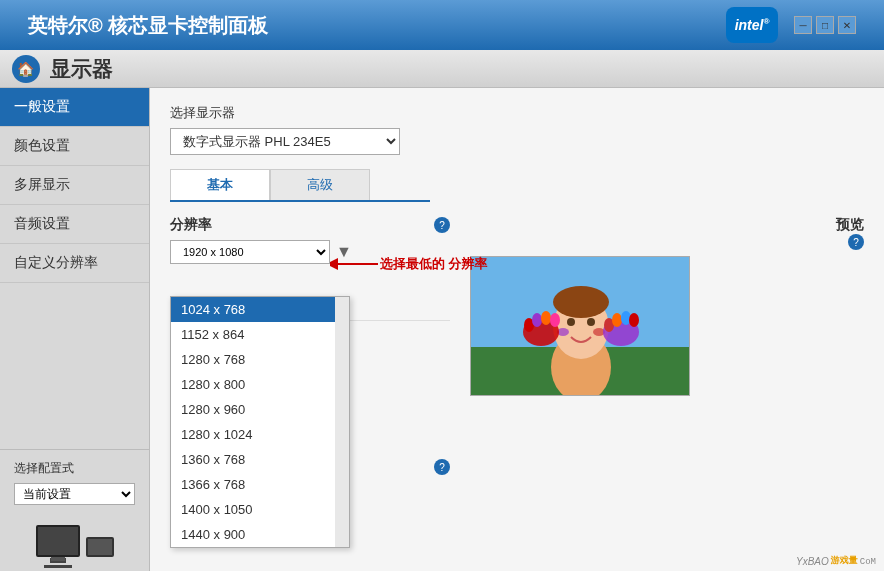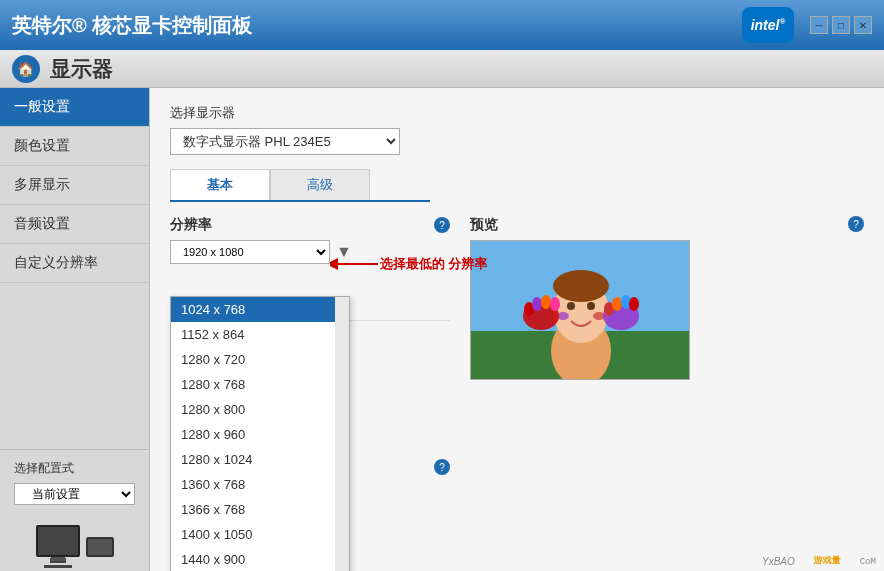--- a/index.html
+++ b/index.html
@@ -5,21 +5,21 @@
     * { box-sizing: border-box; margin: 0; padding: 0; }
     body { width: 884px; height: 571px; overflow: hidden; font-family: 'Microsoft YaHei', SimHei, sans-serif; background: #f0f0f0; }
 
     
     .title-bar {
       background: linear-gradient(to bottom, #5b9bd5, #1e6ab0);
       height: 50px;
       display: flex;
       align-items: center;
       justify-content: space-between;
-      padding: 0 12px;
+      padding: 0 28px;
     }
     .title-bar-text {
       color: white;
       font-size: 20px;
       font-weight: bold;
     }
     .title-bar-controls {
       display: flex;
       gap: 4px;
     }
@@ -116,21 +116,21 @@
       border-top: 1px solid #bbb;
     }
     .sidebar-bottom-label {
       font-size: 12px;
       color: #333;
       margin-bottom: 6px;
     }
     .sidebar-select {
       width: 100%;
       font-size: 12px;
-      padding: 2px 13px;
+      padding: 2px 4px;
       border: 1px solid #aaa;
       background: white;
     }
     .monitor-icon-area {
       display: flex;
       align-items: flex-end;
       justify-content: center;
       padding: 10px 10px 14px;
       gap: 6px;
     }
@@ -290,23 +290,24 @@
       z-index: 20;
     }
     .arrow-svg {
       width: 50px;
       height: 20px;
     }
 
     
     .preview-label-row {
       display: flex;
-      align-items: flex-start;
+      align-items: flex-end;
       justify-content: space-between;
       margin-bottom: 6px;
+      flex-direction: column;
     }
     .preview-label {
       font-size: 14px;
       color: #333;
       font-weight: bold;
     }
     .preview-img {
       width: 220px;
       height: 140px;
       background: linear-gradient(135deg, #87CEEB 0%, #228B22 60%, #8B4513 100%);
@@ -427,21 +428,20 @@
           <select class="res-select">
             <option>1920 x 1080</option>
           </select>
           <span style="font-size:16px;color:#666;">▼</span>
         </div>
 
         <div style="position:relative;">
           <div class="dropdown-overlay">
             <div class="dropdown-item selected">1024 x 768</div>
             <div class="dropdown-item">1152 x 864</div>
-            <div class="dropdown-item">1280 x 720</div>
             <div class="dropdown-item">1280 x 768</div>
             <div class="dropdown-item">1280 x 800</div>
             <div class="dropdown-item">1280 x 960</div>
             <div class="dropdown-item">1280 x 1024</div>
             <div class="dropdown-item">1360 x 768</div>
             <div class="dropdown-item">1366 x 768</div>
             <div class="dropdown-item">1400 x 1050</div>
             <div class="dropdown-item">1440 x 900</div>
 
             <div class="dropdown-scrollbar"></div>
@@ -513,21 +513,21 @@
             <ellipse cx="84" cy="63" rx="5" ry="7" fill="#ff3399"></ellipse>
 
             <ellipse cx="150" cy="75" rx="18" ry="14" fill="#9933cc" opacity="0.85"></ellipse>
             <ellipse cx="138" cy="68" rx="5" ry="7" fill="#cc3333"></ellipse>
             <ellipse cx="146" cy="63" rx="5" ry="7" fill="#ff6600"></ellipse>
             <ellipse cx="155" cy="61" rx="5" ry="7" fill="#3399ff"></ellipse>
             <ellipse cx="163" cy="63" rx="5" ry="7" fill="#cc0000"></ellipse>
           </svg>
         </div>
 
-        <div style="position:absolute;bottom:4px;right:8px;display:flex;align-items:flex-end;gap:19px;">
+        <div style="position:absolute;bottom:4px;right:8px;display:flex;align-items:flex-end;gap:2px;">
           <span style="font-size:10px;color:#888;font-style:italic;">YxBAO</span>
           <span style="font-size:9px;color:#e8a000;font-weight:bold;">游戏量</span>
           <span style="font-size:9px;color:#888;font-family:Liberation Mono, monospace;">CoM</span>
         </div>
       </div>
 
     </div>
   </div>
 </div>
 

